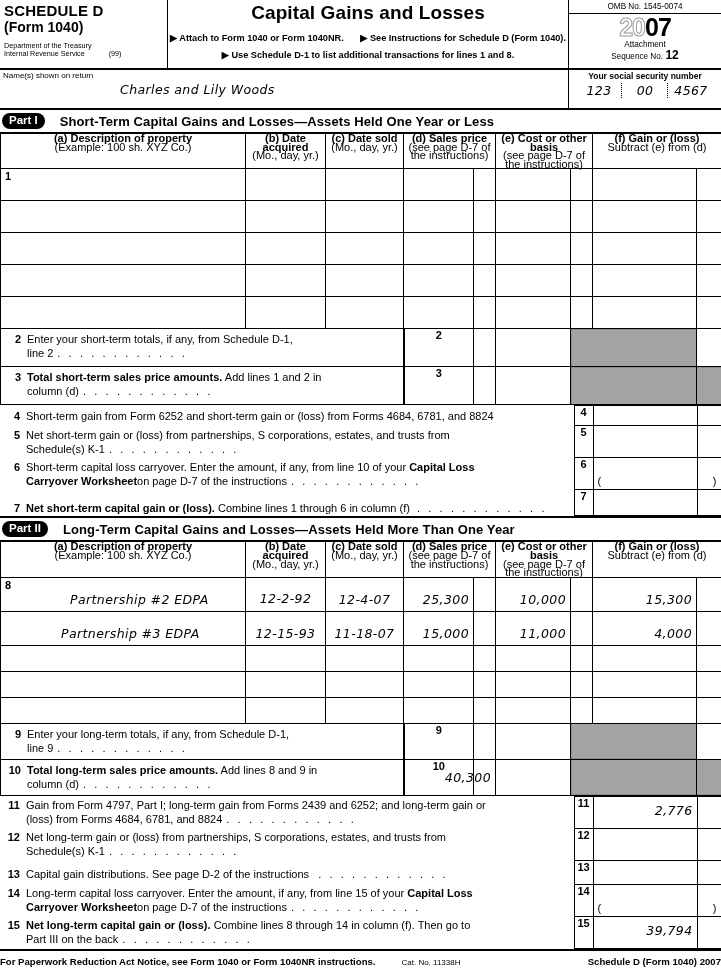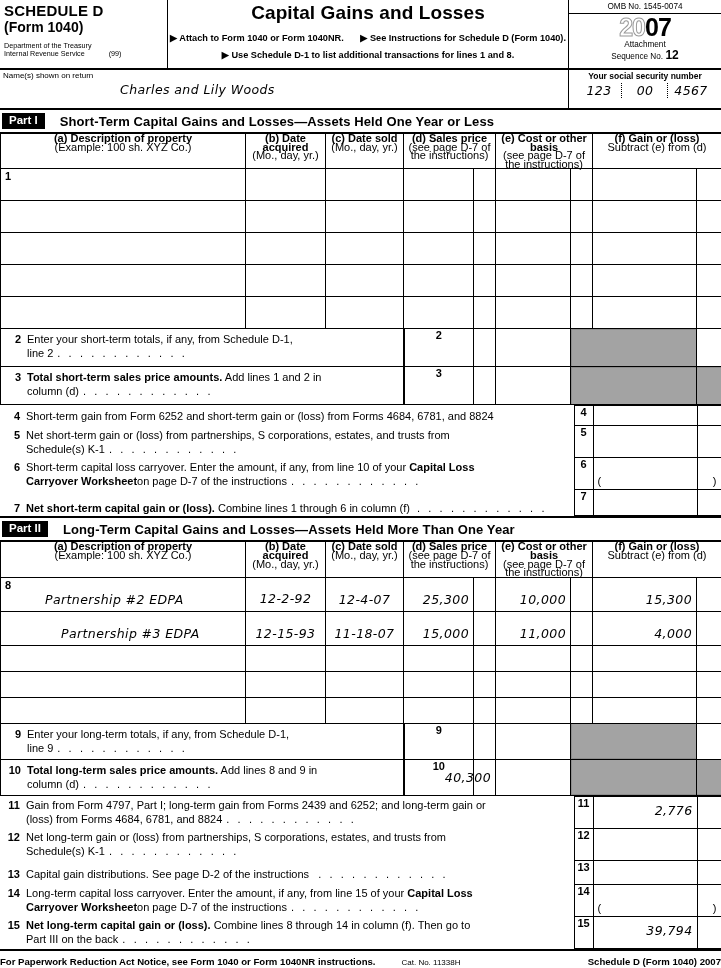--- a/index.html
+++ b/index.html
@@ -34,21 +34,21 @@
   .name-l .val{position:absolute;left:120px;top:12px;}
   .name-r{width:152px;box-sizing:border-box;text-align:center;position:relative;}
   .name-r .lbl{font-size:8.5px;font-weight:bold;line-height:12px;}
   .ssn{display:flex;justify-content:center;align-items:flex-start;margin-top:1px;}
   .ssn .g{width:34px;text-align:center;}
   .ssn .sep{width:1px;border-left:1px dotted #000;height:15px;margin:0 5px;}
 
   
   .partbar{display:flex;align-items:center;height:22px;border-bottom:1px solid #000;}
   .partbadge{background:#000;color:#fff;font-size:11.5px;font-weight:bold;
-             padding:1px 7px 2px 7px;margin-left:2px;line-height:13px;}
+             padding:1px 7px 2px 7px;margin-left:2px;line-height:13px;border-radius:8px;}
   .parttitle{font-size:13px;font-weight:bold;margin-left:15px;letter-spacing:.1px;}
 
   
   .gtbl{width:721px;border-collapse:collapse;table-layout:fixed;}
   .gtbl td{border:1px solid #000;padding:0;vertical-align:top;font-size:11px;}
   .hdrc{font-size:7.6px;text-align:center;line-height:8.6px;padding:2px 1px;vertical-align:middle;}
   .hdrc .hb{font-weight:bold;}
   .cents{border-left:1px dotted #000 !important;}
   .nob{border:none !important;}
   .shade{background-image:
@@ -415,21 +415,21 @@
       </td>
       <td class="hdrc" colspan="2">
         <div class="hb">(f) Gain or (loss)</div>
         <div>Subtract (e) from (d)</div>
       </td>
     </tr>
 
     <tr style="height:34px">
       <td class="entry">
         <span style="position:absolute;left:4px;top:1px;font-weight:bold;font-size:11px">8</span>
-        <span class="hand" style="position:absolute;left:44px;bottom:4px">Partnership #2 EDPA</span>
+        <span class="hand" style="position:absolute;left:69px;bottom:4px">Partnership #2 EDPA</span>
       </td>
       <td class="entry">
             <span class="v hand" style="right:auto;left:0;width:100%;text-align:center;bottom:5px">12-2-92</span>
           </td>
       <td class="entry">
             <span class="v hand" style="right:auto;left:0;width:100%;text-align:center;bottom:4px">12-4-07</span>
           </td>
       <td class="entry">
             <span class="v hand" style="bottom:4px">25,300</span>
           </td>

